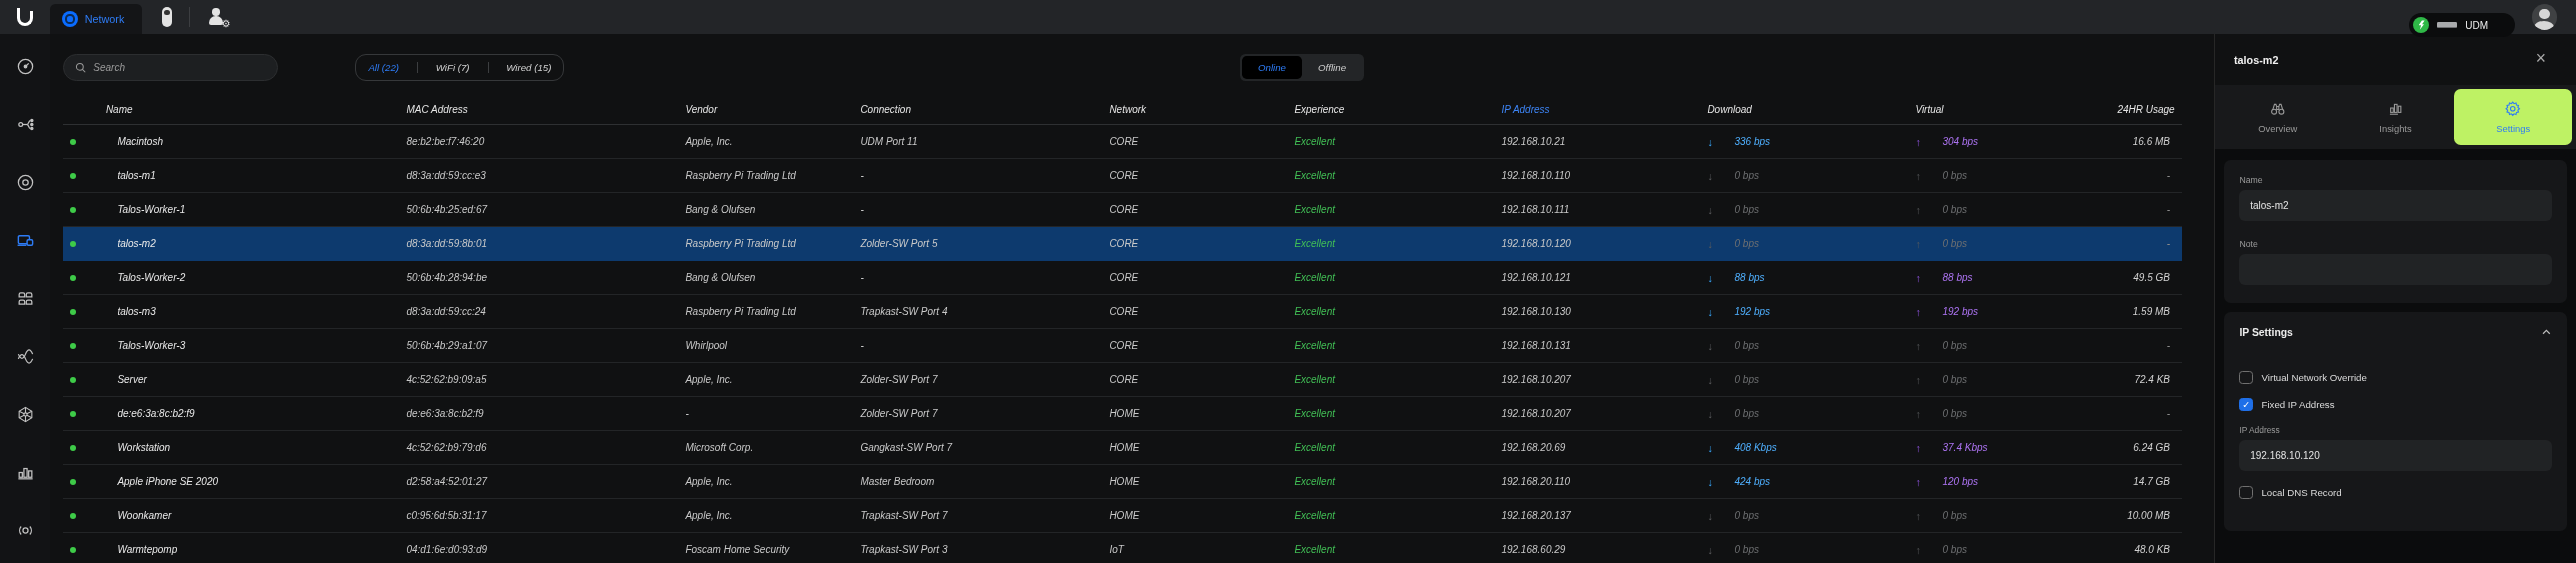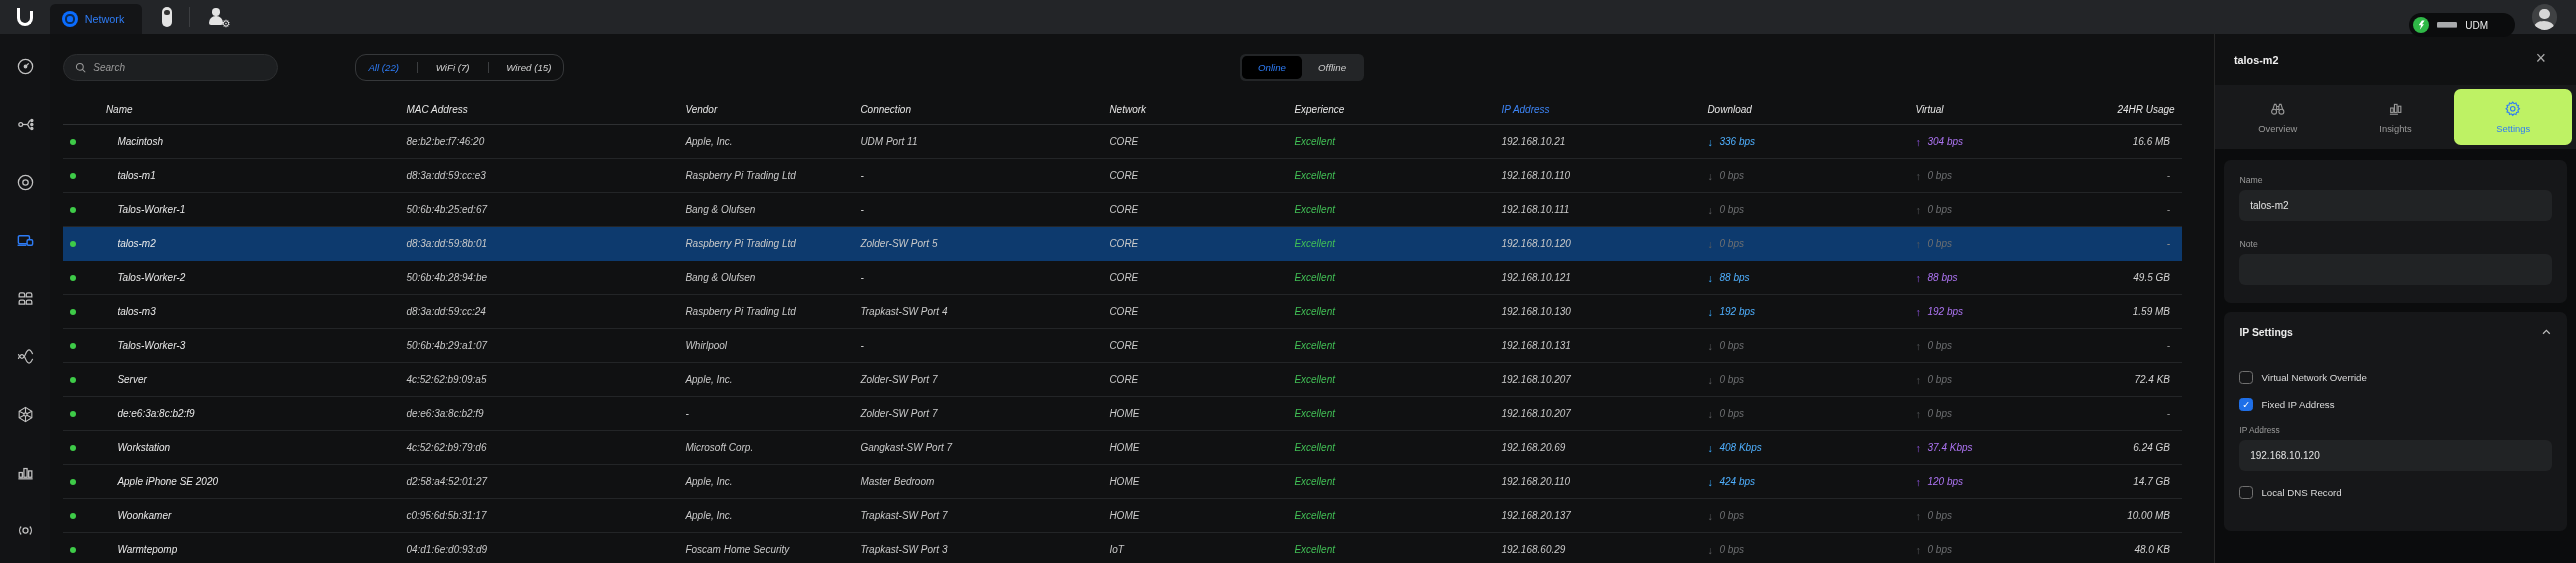--- a/index.html
+++ b/index.html
@@ -74,21 +74,21 @@
   .th.right { text-align:right; padding-right:12px; }
   .trow { height:34px; border-bottom:0.7px solid #232527; font-size:10px; color:#c9c9c9; }
   .trow.selected { background:#0d3a6e; border-bottom-color:#0d3a6e; }
   .cell { white-space:nowrap; overflow:hidden; }
   .c-dot { display:flex; justify-content:center; }
   .dot { width:6px; height:6px; border-radius:50%; background:#3ecb48; }
   .c-name { color:#e9e9e9; }
   .c-exp { color:#41bf55; }
   .c-rate { display:flex; align-items:center; gap:6.7px; color:#595b5d; }
   .c-rate .arr { font-size:10.8px; }
-  .c-rate .val { color:#6d6f71; }
+  .c-rate .val { color:#6d6f71;margin-left:15px; }
   .c-rate.dl.active { color:#36a3f7; } .c-rate.dl.active .val { color:#4fb0ff; }
   .c-rate.ul.active { color:#9a58ef; } .c-rate.ul.active .val { color:#ad74f3; }
   .c-usage { text-align:right; padding-right:12px; color:#d2d2d2; }
   .c-usage.dash { color:#8a8a8a; }
 
   
   .dev { width:20px; height:17.5px; position:relative; }
   .dev::before { content:""; position:absolute; }
   .dev-imac::before { left:1.3px; top:2px; width:16px; height:10.8px; background:#e8e8e8; border-radius:1.3px; }
   .dev-imac::after { content:""; position:absolute; left:7.4px; top:12.8px; width:4px; height:2.7px; background:#9a9a9a; }

